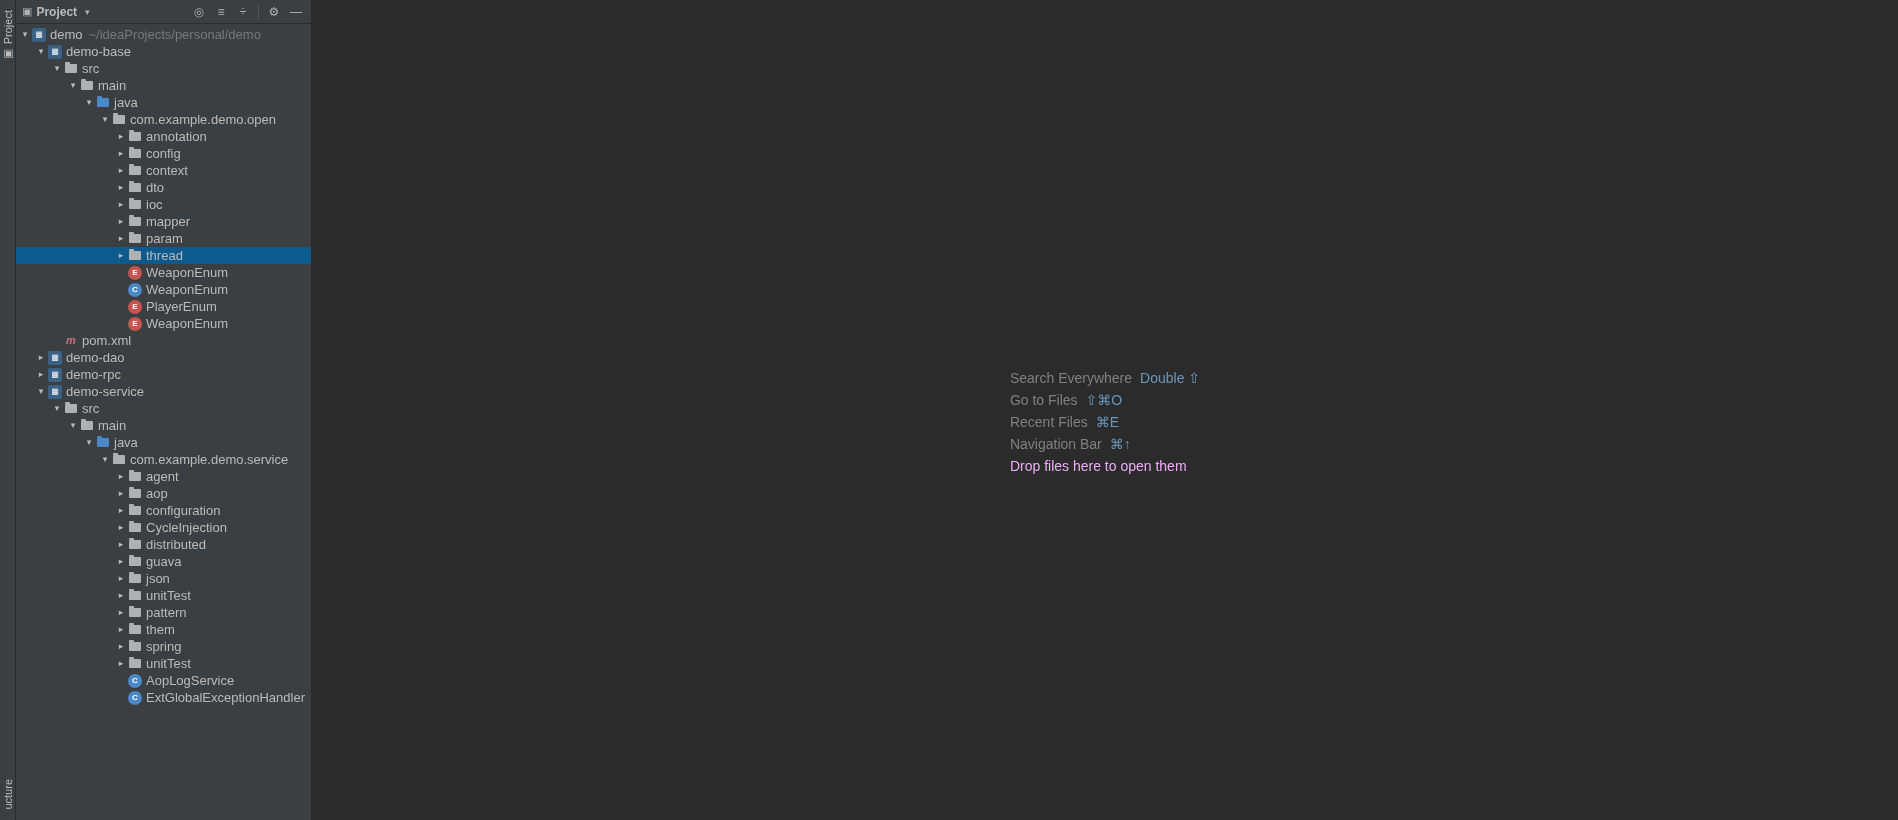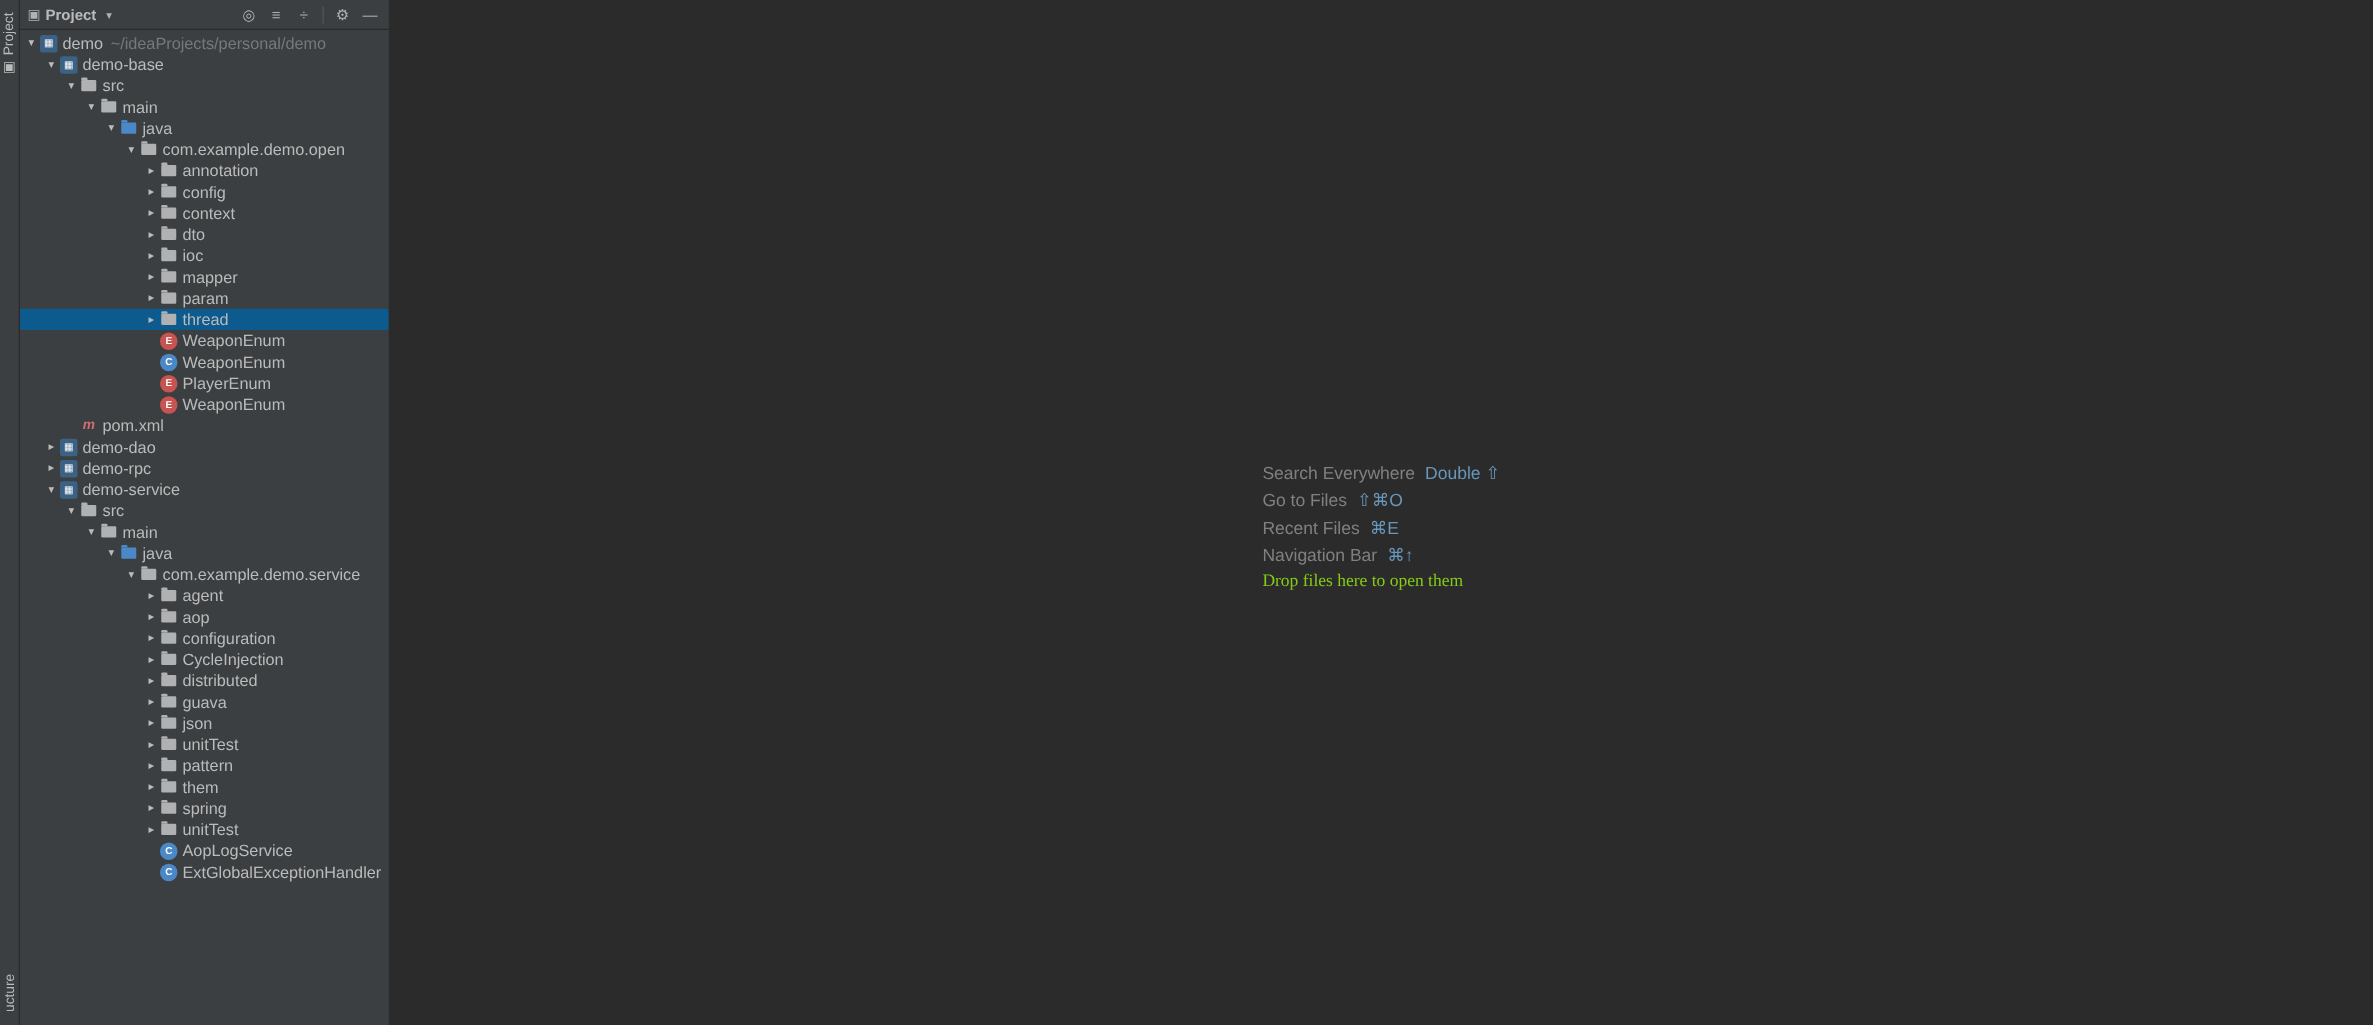--- a/index.html
+++ b/index.html
@@ -144,21 +144,21 @@
   }
   .empty-row {
     display: flex;
     align-items: center;
     gap: 8px;
     margin: 6px 0;
     font-size: 14px;
   }
   .empty-label { color: #808080; }
   .empty-shortcut { color: #6897bb; }
-  .empty-drop { color: #84cc16; margin-top: 6px; font-family: Liberation Serif, serif; }
+  .empty-drop { color: #f0abfc; margin-top: 6px; }
   
   .folder-shape {
     width: 12px; height: 9px; background: currentColor; border-radius: 1px; position: relative;
   }
   .folder-shape::before {
     content:""; position:absolute; top:-2px; left:0; width:5px; height:2px; background: currentColor; border-radius:1px 1px 0 0;
   }
 </style>
 </head>
 <body>

